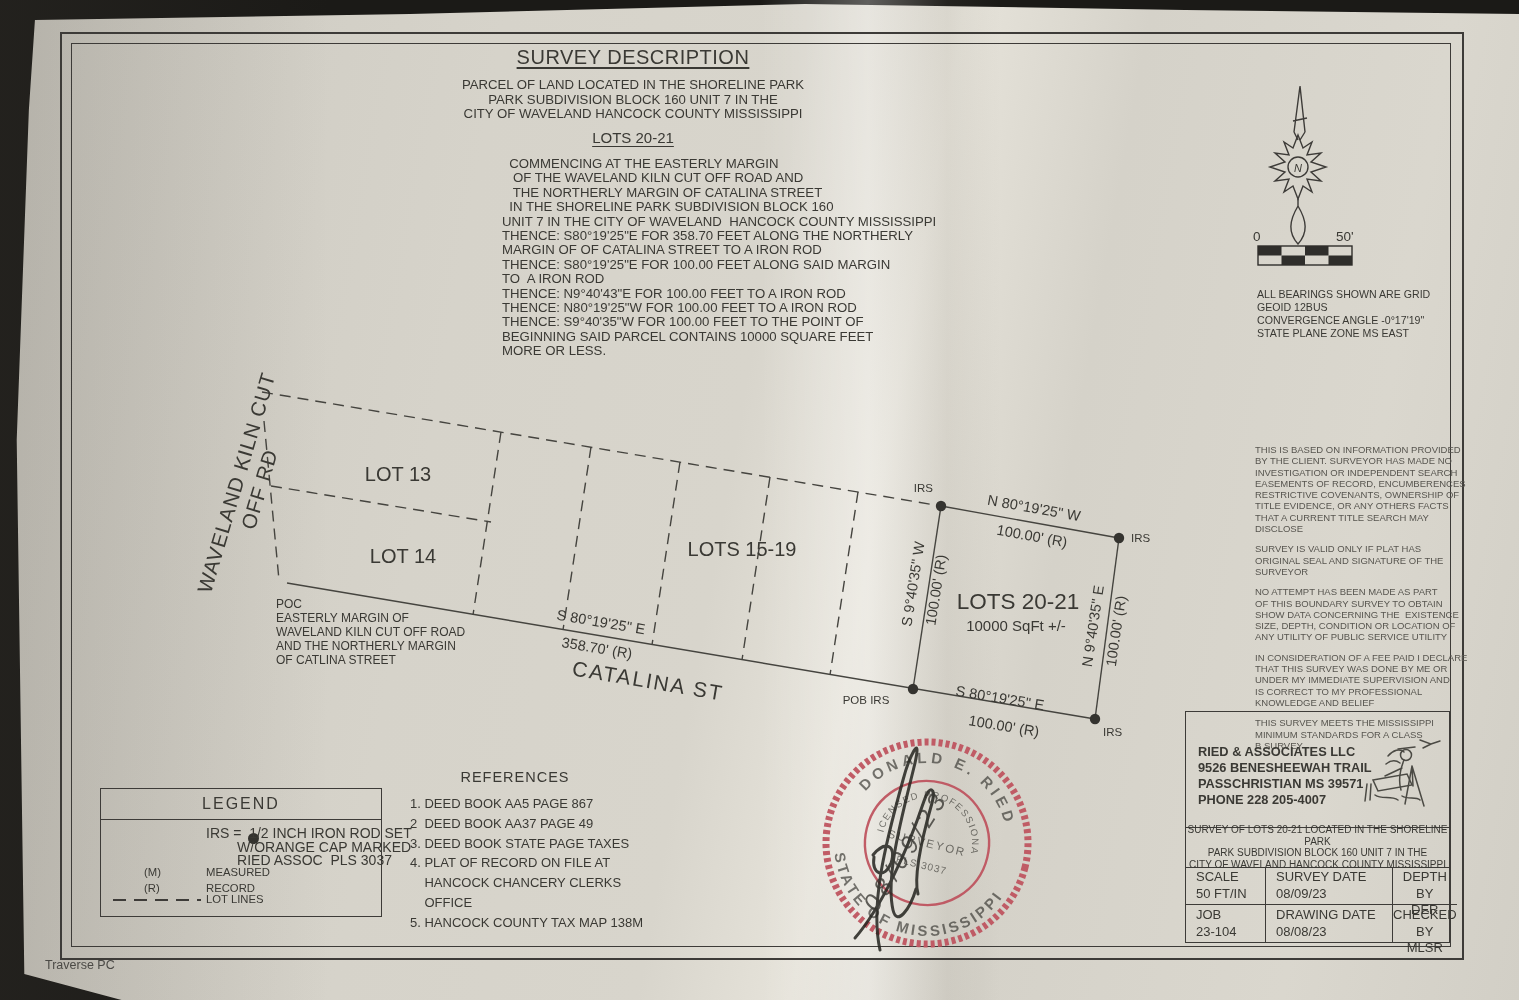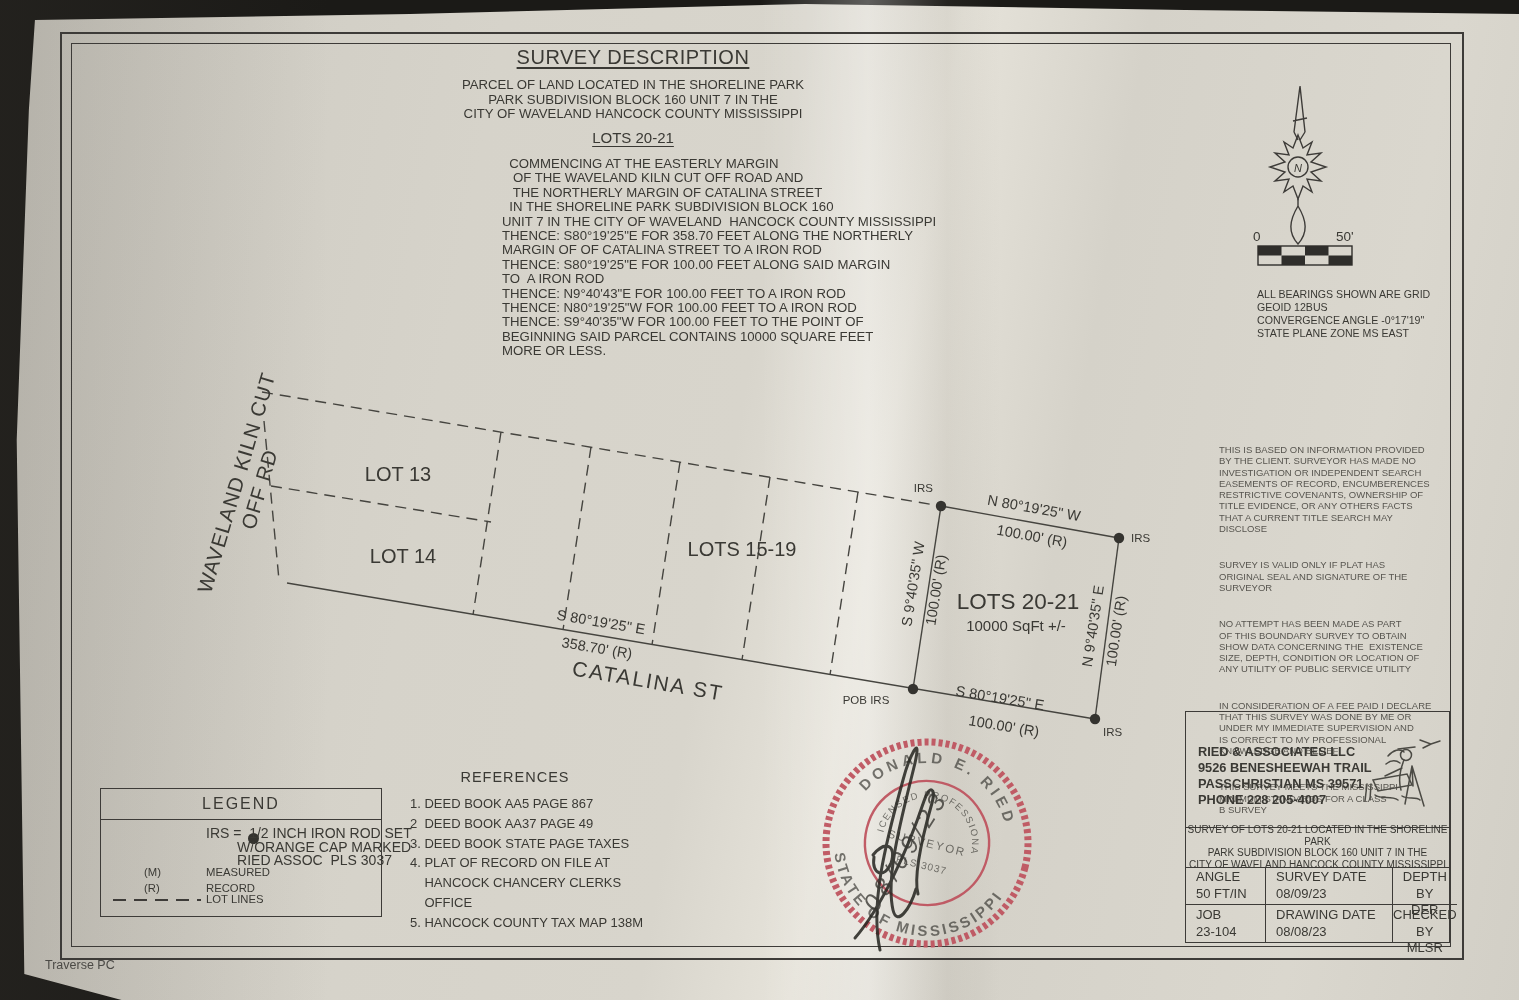--- a/index.html
+++ b/index.html
@@ -37,21 +37,21 @@
   .tb .sect1{position:absolute;left:0;top:0;width:100%;height:115px;border-bottom:1.4px solid #3d3b38;}
   .tb .sect2{position:absolute;left:0;top:115px;width:100%;height:40px;border-bottom:1.4px solid #3d3b38;
      display:flex;align-items:center;justify-content:center;text-align:center;font-size:10px;line-height:11.5px;}
   .tb .grid{position:absolute;left:0;top:155px;width:100%;height:75px;display:grid;
      grid-template-columns:80px 127px 1fr;grid-template-rows:38px 37px;}
   .tb .cell{border-right:1.3px solid #3d3b38;border-bottom:1.3px solid #3d3b38;padding:2px 0 0 10px;line-height:16.5px;font-size:13px;}
   .tb .cell.last{border-right:none;padding-left:0;text-align:center;}
   .tb .cell.bot{border-bottom:none;}
   .firm{position:absolute;left:12px;top:32px;font-weight:bold;font-size:12.8px;line-height:16px;}
   .seal-red{opacity:.95;}
-  .notecol{position:absolute;left:1219px;top:444px;width:178px;display:flex;flex-direction:column;gap:25px;
+  .notecol{position:absolute;left:1255px;top:444px;width:178px;display:flex;flex-direction:column;gap:9px;
      font-size:9.5px;line-height:11.3px;color:#57554f;}
 </style>
 </head>
 <body>
 <div id="stage">
 
 <div id="paper"></div>
 <div class="shade"></div>
 <div class="fold"></div>
 <div class="border-outer"></div>
@@ -137,20 +137,25 @@
           <rect x="1305" y="246" width="23.5" height="9.5"></rect>
       <rect x="1281.5" y="255.5" width="23.5" height="9.5"></rect>
           <rect x="1328.5" y="255.5" width="23.5" height="9.5"></rect>
     </g>
     <rect x="1258" y="246" width="94" height="19" fill="none" stroke="#2f2e2b" stroke-width="1.4"></rect>
   </g>
 </svg>
 
 <div class="abs ctr" style="left:113px;top:462px;width:270px;font-size:20.5px;letter-spacing:1px;transform:rotate(-73.5deg);">WAVELAND KILN CUT OFF RD</div>
 
+<div class="abs pre" style="left:276px;top:597px;font-size:12px;line-height:14px;">POC
+EASTERLY MARGIN OF
+WAVELAND KILN CUT OFF ROAD
+AND THE NORTHERLY MARGIN
+OF CATLINA STREET</div>
 
 <div class="abs preline" style="left:1257px;top:288px;font-size:10.6px;line-height:13px;">ALL BEARINGS SHOWN ARE GRID
 GEOID 12BUS
 CONVERGENCE ANGLE -0°17'19"
 STATE PLANE ZONE MS EAST</div>
 
 <div class="notecol">
   <div class="pre">THIS IS BASED ON INFORMATION PROVIDED
 BY THE CLIENT. SURVEYOR HAS MADE NO
 INVESTIGATION OR INDEPENDENT SEARCH
@@ -246,21 +251,21 @@
         <path d="M9,50 L7,67 M13,50 L12,66"></path>
         <path d="M30,22 C35,16 42,14 46,18 M28,30 C33,26 38,26 42,29"></path>
       </g>
     </svg>
   </div>
   <div class="sect2 preline">SURVEY OF LOTS 20-21 LOCATED IN THE SHORELINE PARK
 PARK SUBDIVISION BLOCK 160 UNIT 7 IN THE
 CITY OF WAVELAND HANCOCK COUNTY MISSISSIPPI</div>
   <div class="grid">
     <div class="cell">
-      <div>ANGLE</div>
+      <div>SCALE</div>
       <div>50 FT/IN</div>
     </div>
     <div class="cell">
       <div>SURVEY DATE</div>
       <div>08/09/23</div>
     </div>
     <div class="cell last">
       <div>DEPTH BY</div>
       <div>DER</div>
     </div>

